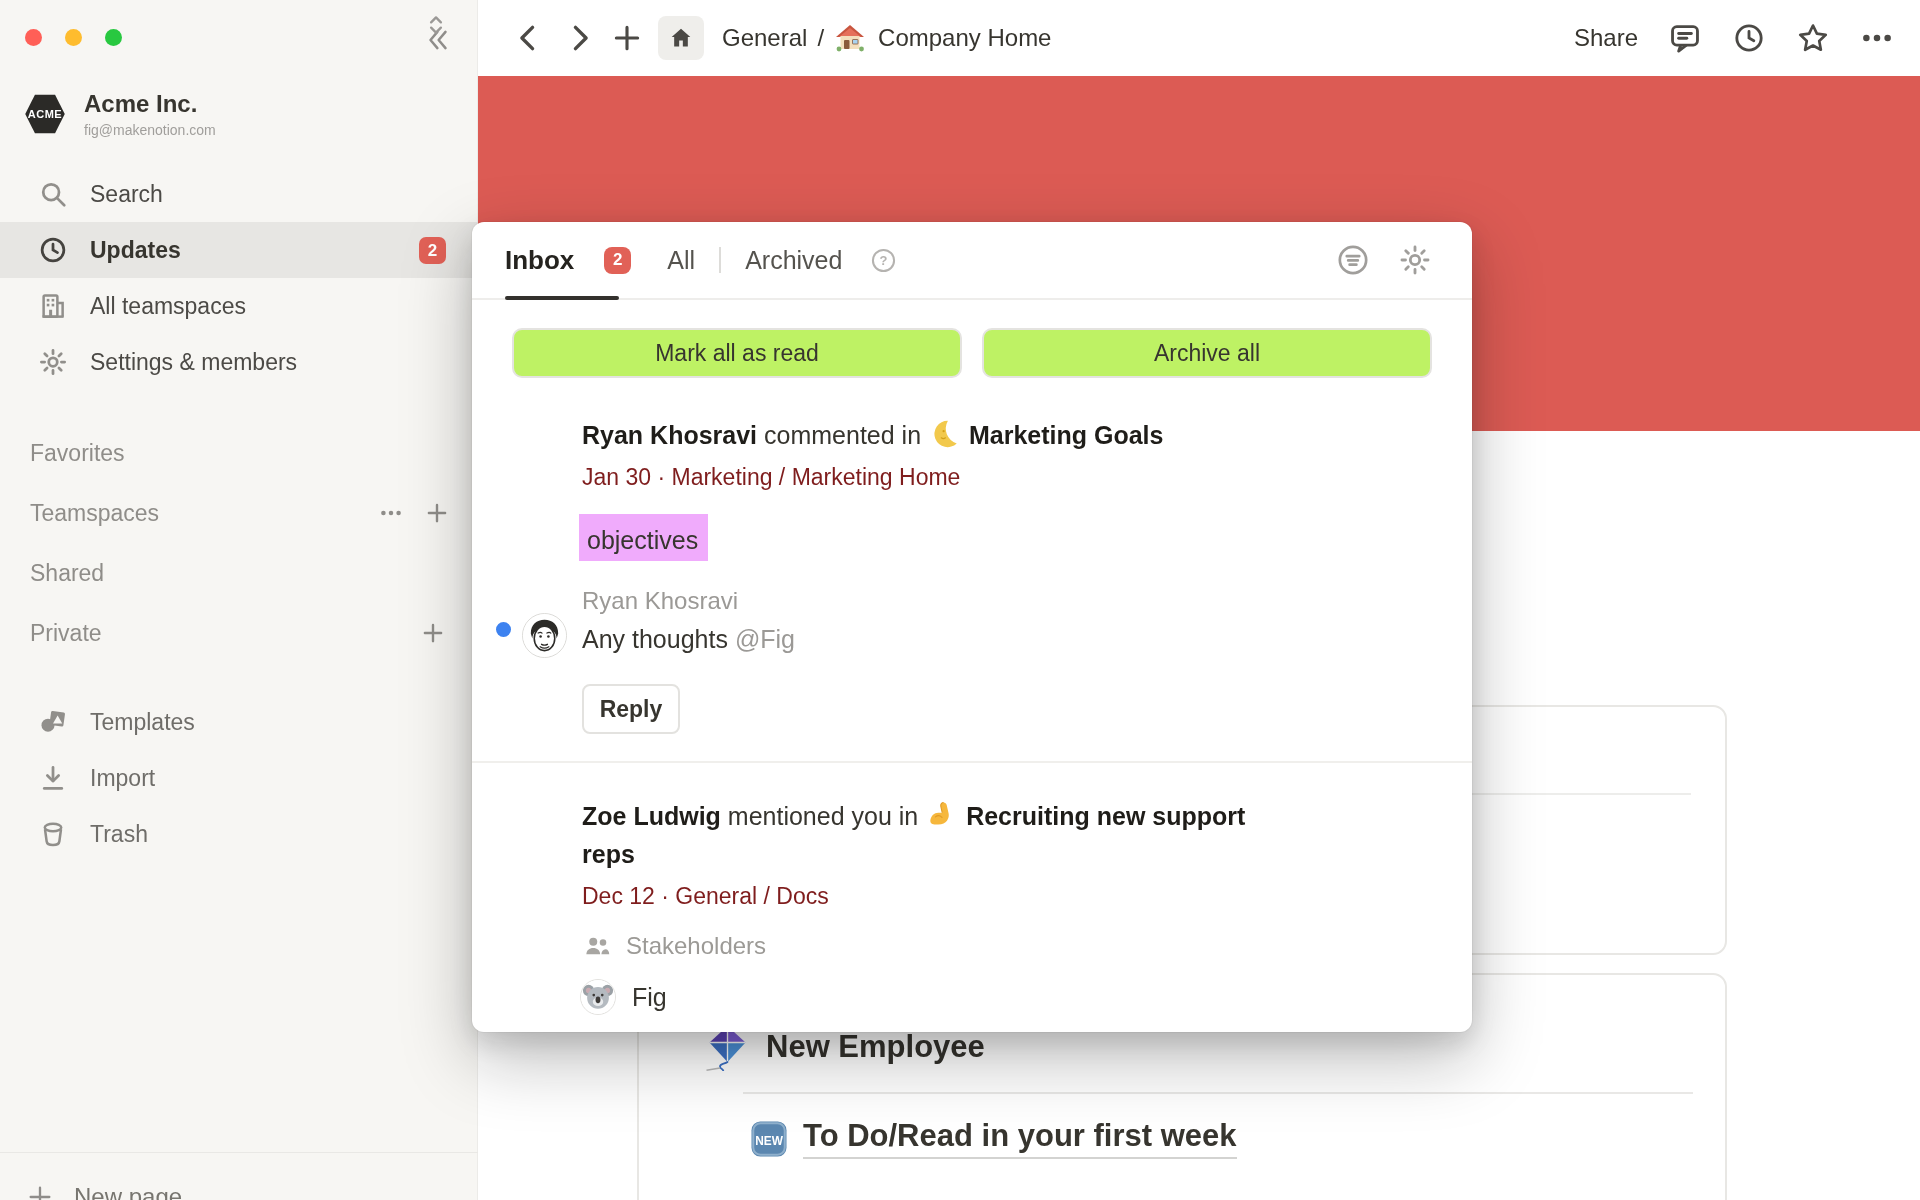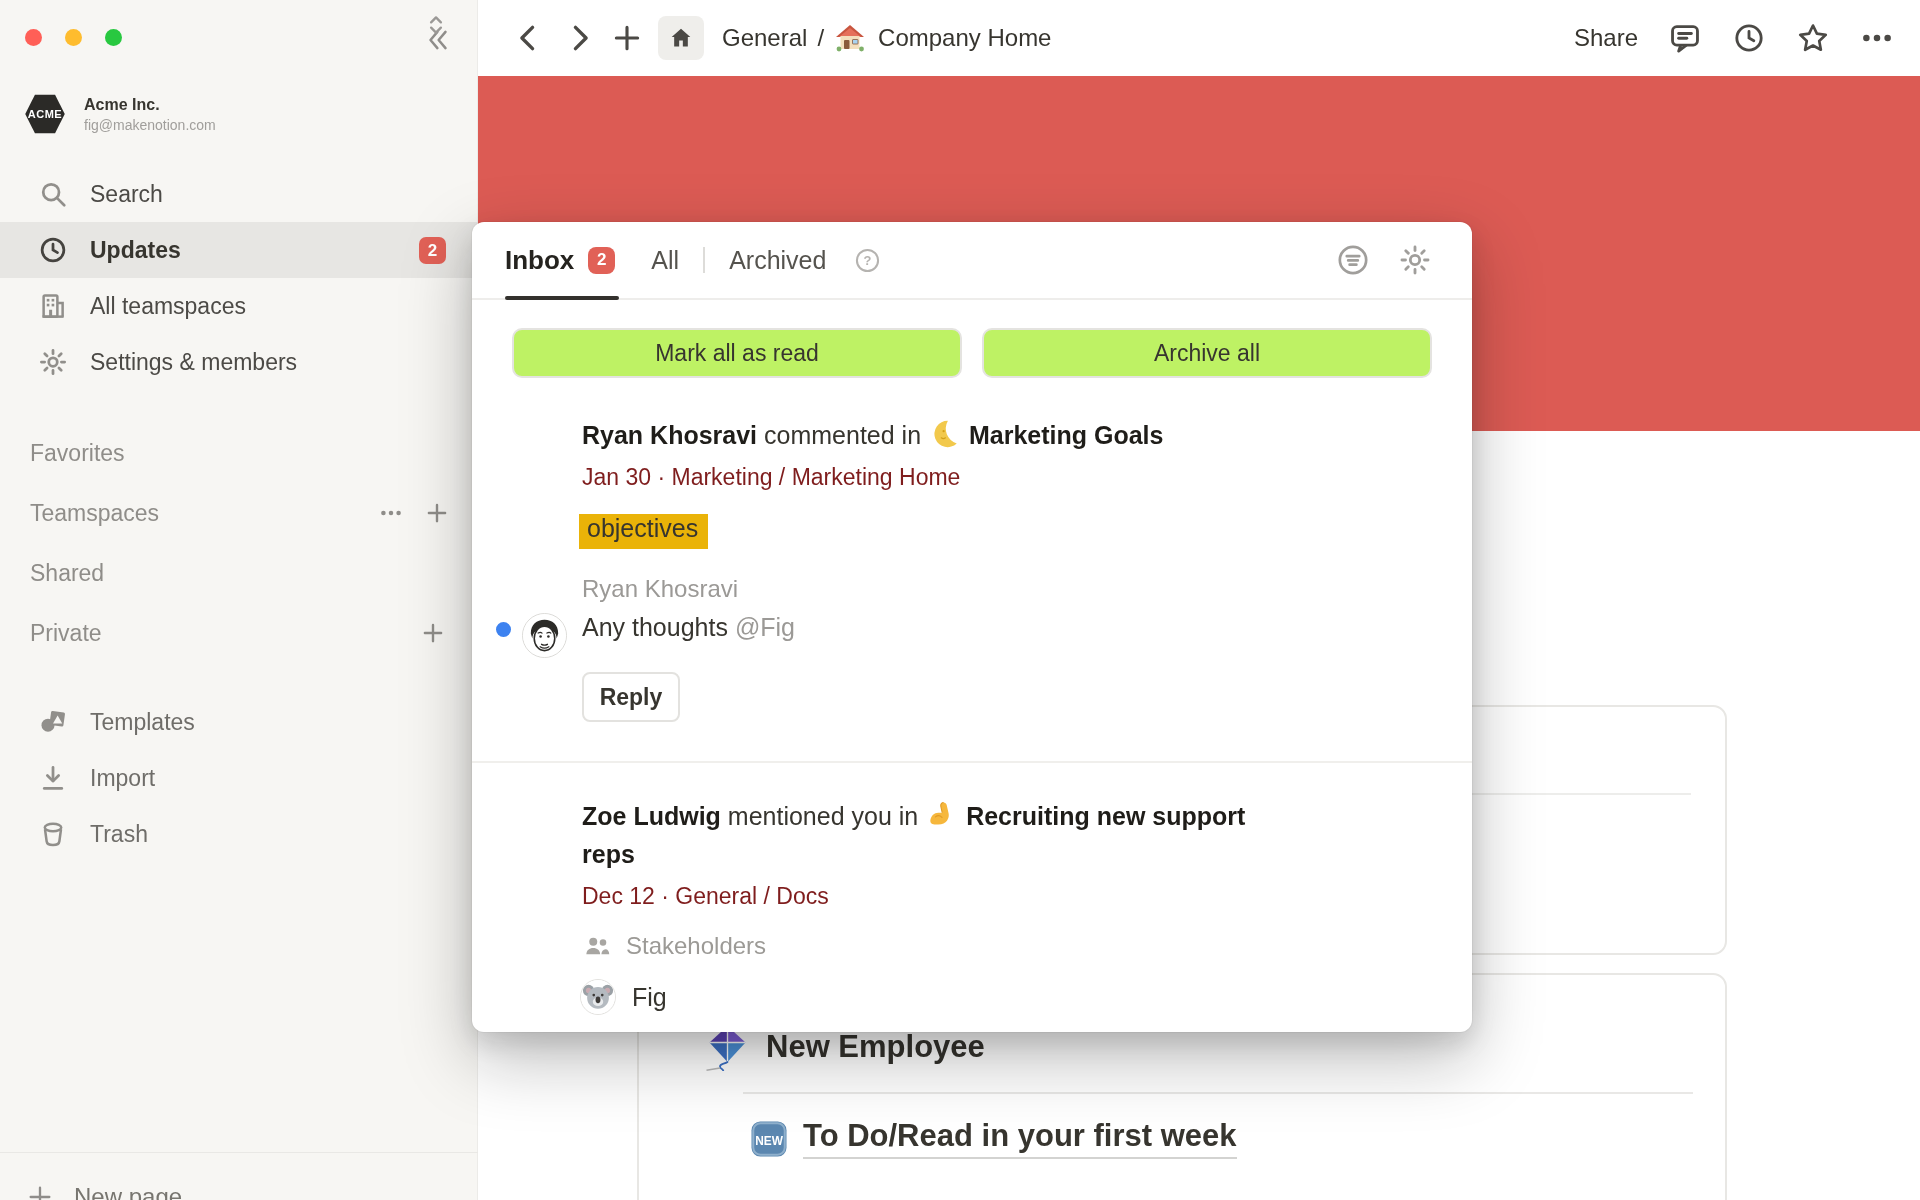--- a/index.html
+++ b/index.html
@@ -15,21 +15,21 @@
   .tl.red{background:#ff5f57;} .tl.yel{background:#febc2e;} .tl.grn{background:#28c840;}
   .collapse-btn { position:absolute; left:420px; top:22px; width:36px; height:36px;
     color:#8f8d8a; display:flex; align-items:center; justify-content:center; }
   .workspace { position:absolute; left:24px; top:86px; width:430px; height:56px;
     display:flex; align-items:center; }
   .ws-logo { width:42px; height:42px; background:#2b2a27; color:#fff;
     clip-path:polygon(26% 4%,74% 4%,97% 50%,74% 96%,26% 96%,3% 50%);
     display:flex; align-items:center; justify-content:center;
     font-size:11px; font-weight:700; letter-spacing:.5px; flex:none; }
   .ws-text { margin-left:18px; line-height:1.2; }
-  .ws-name { font-size:16px; font-weight:700; color:#37352f; }
+  .ws-name { font-size:24px; font-weight:700; color:#37352f; }
   .ws-email { font-size:14px; color:#a09e9b; margin-top:3px; }
   .ws-chevron { position:absolute; right:28px; top:12px; color:#9b9996; }
   .srow { position:absolute; left:0; width:478px; height:56px; display:flex;
     align-items:center; padding-left:38px; font-size:23px; font-weight:500; color:#4c4a46; }
   .srow .sicon { width:30px; height:30px; margin-right:22px; color:#918f8b;
     display:flex; align-items:center; justify-content:center; flex:none; }
   .srow.selected { background:#e7e6e3; color:#37352f; font-weight:600; }
   .srow.selected .sicon { color:#45433f; }
   .srow .badge { position:absolute; right:32px; top:15px; width:27px; height:27px;
     border-radius:7px; background:#e16157; color:#fff; font-size:17px; font-weight:700;
@@ -73,21 +73,21 @@
   .todo-emoji { width:40px; height:40px; margin-right:14px; flex:none; }
   .todo-link { font-size:31px; font-weight:700; color:#37352f;
     border-bottom:2px solid rgba(55,53,47,.22); padding-bottom:3px; }
 
   
   .popover { position:absolute; left:472px; top:222px; width:1000px; height:810px;
     background:#fff; border-radius:12px;
     box-shadow:0 0 0 1px rgba(15,15,15,.04), 0 10px 24px rgba(15,15,15,.12), 0 26px 70px rgba(15,15,15,.28); }
   .tabs { position:absolute; left:0; top:0; right:0; height:78px; display:flex;
     align-items:center; padding:0 40px 0 33px; border-bottom:2px solid #eeedeb; }
-  .tab-inbox { display:flex; align-items:center; font-size:26px; font-weight:700; color:#25231f; }
+  .tab-inbox { display:flex; align-items:center; font-size:26px; font-weight:700; color:#25231f;gap:16px; }
   .tab-inbox .tbadge { margin-left:14px; width:27px; height:27px; border-radius:8px;
     background:#e16157; color:#fff; font-size:17px; font-weight:700;
     display:flex; align-items:center; justify-content:center; }
   .tab { font-size:25px; font-weight:500; color:#55534e; }
   .tab.all { margin-left:36px; }
   .tab-div { width:2px; height:26px; background:#dddcd9; margin:0 24px; }
   .help-ic { margin-left:28px; width:27px; height:27px; color:#b5b3b0; }
   .tabs-right { margin-left:auto; display:flex; align-items:center; gap:28px; color:#a09e9b; }
   .tabs-right .tb-icon { color:#a09e9b; }
   .active-underline { position:absolute; left:33px; bottom:-2px; width:114px; height:4px;
@@ -100,21 +100,21 @@
   .unread-dot { position:absolute; left:24px; width:15px; height:15px; border-radius:50%; background:#3d82f0; }
   .n1 .unread-dot { top:206px; }
   .avatar { position:absolute; left:50px; width:45px; height:45px; border-radius:50%;
     background:#fff; border:1px solid #dcdbd8; overflow:hidden; }
   .n1 .avatar { top:197px; }
   .ntext { width:678px; }
   .nline1 { font-size:25px; line-height:38px; color:#37352f; }
   .nline1 b { font-weight:700; color:#1f1d19; }
   .pg-ic { display:inline-block; width:30px; height:30px; vertical-align:-5px; margin:0 2px; }
   .nmeta { margin-top:8px; font-size:23px; line-height:30px; color:#7f1d1d; }
-  .nhl { display:inline-block; margin-top:22px; background:#eab308; padding:0 10px 6px 8px;
+  .nhl { display:inline-block; margin-top:22px; background:#f0abfc; padding:12px 10px 6px 8px;
     font-size:25px; color:#37352f; margin-left:-3px; }
   .nauthor { margin-top:24px; font-size:24px; line-height:32px; color:#9b9996; }
   .nbody { margin-top:6px; font-size:25px; line-height:32px; color:#37352f; }
   .nbody .mention { color:#9b9996; }
   .reply-btn { margin-top:29px; width:98px; height:50px; border:2px solid #e3e2df; border-radius:8px;
     background:#fff; font-size:23px; font-weight:600; color:#37352f;
     display:flex; align-items:center; justify-content:center; }
   .nsep { position:absolute; left:0; right:0; top:539px; height:2px; background:#f0efec; }
   .aud-row { margin-top:20px; display:flex; align-items:center; color:#9c9a96; font-size:24px; }
   .aud-row .aud-icon { width:30px; height:30px; margin-right:14px; color:#a8a6a2; }

